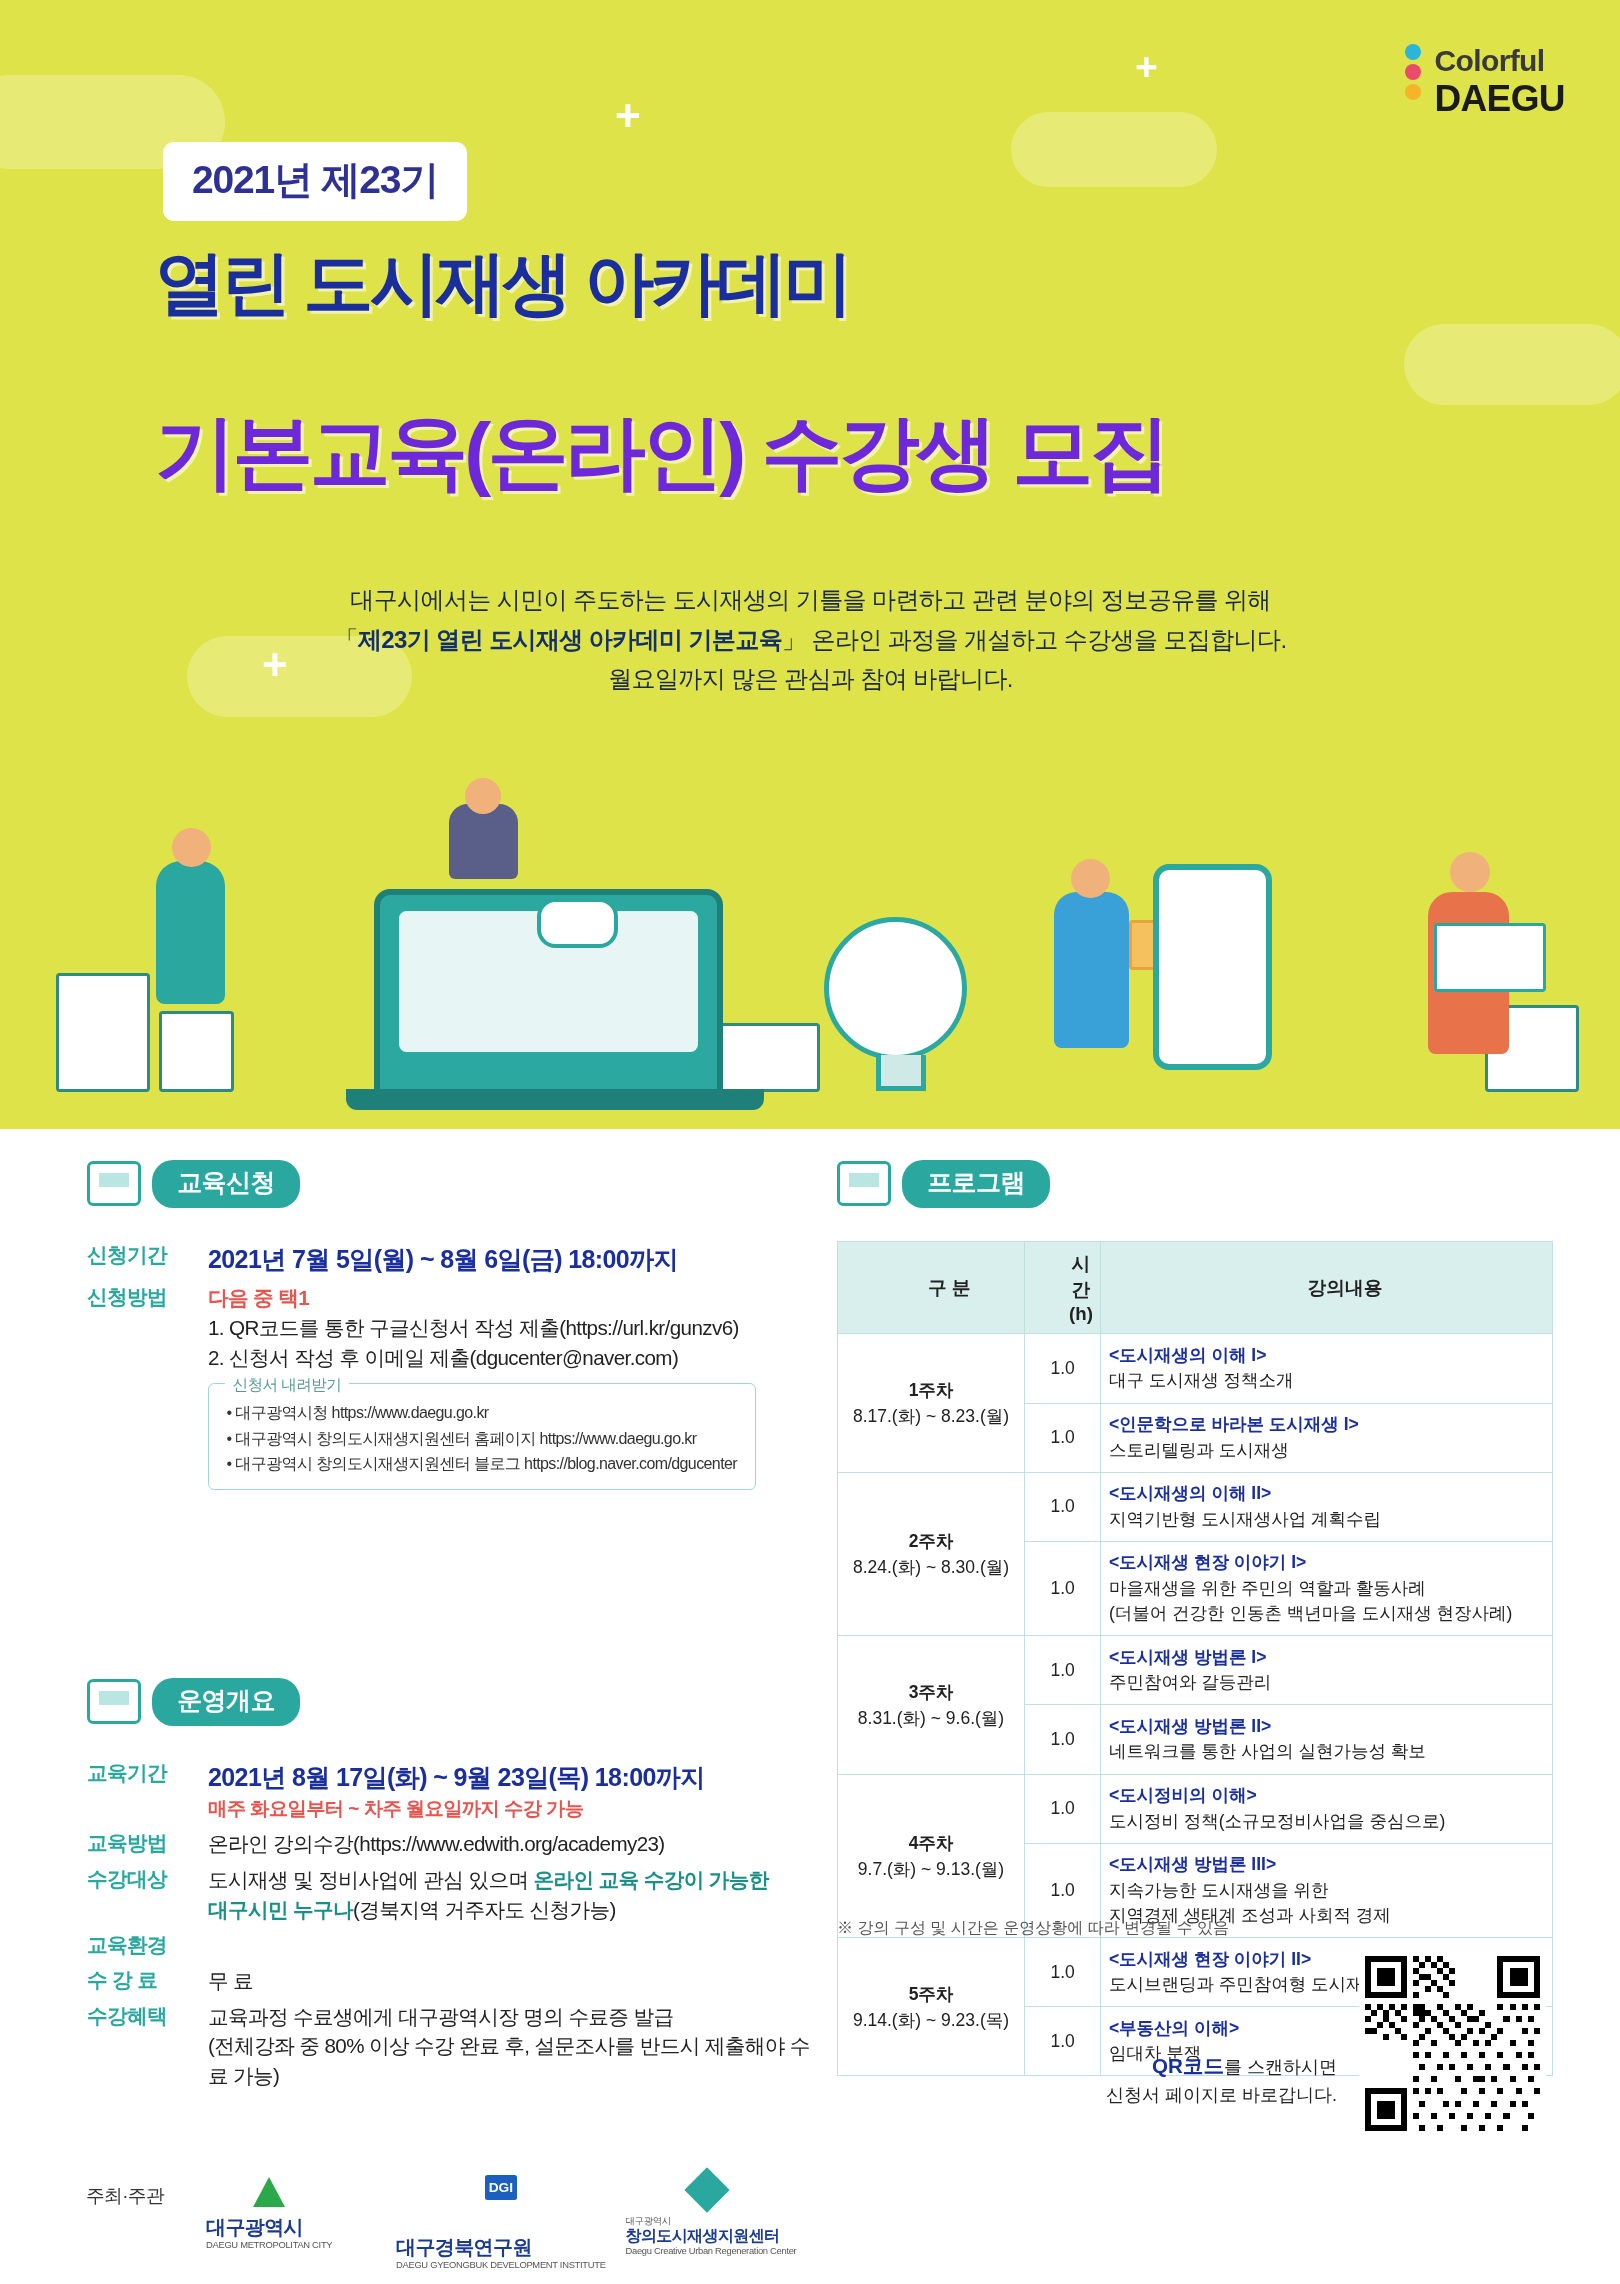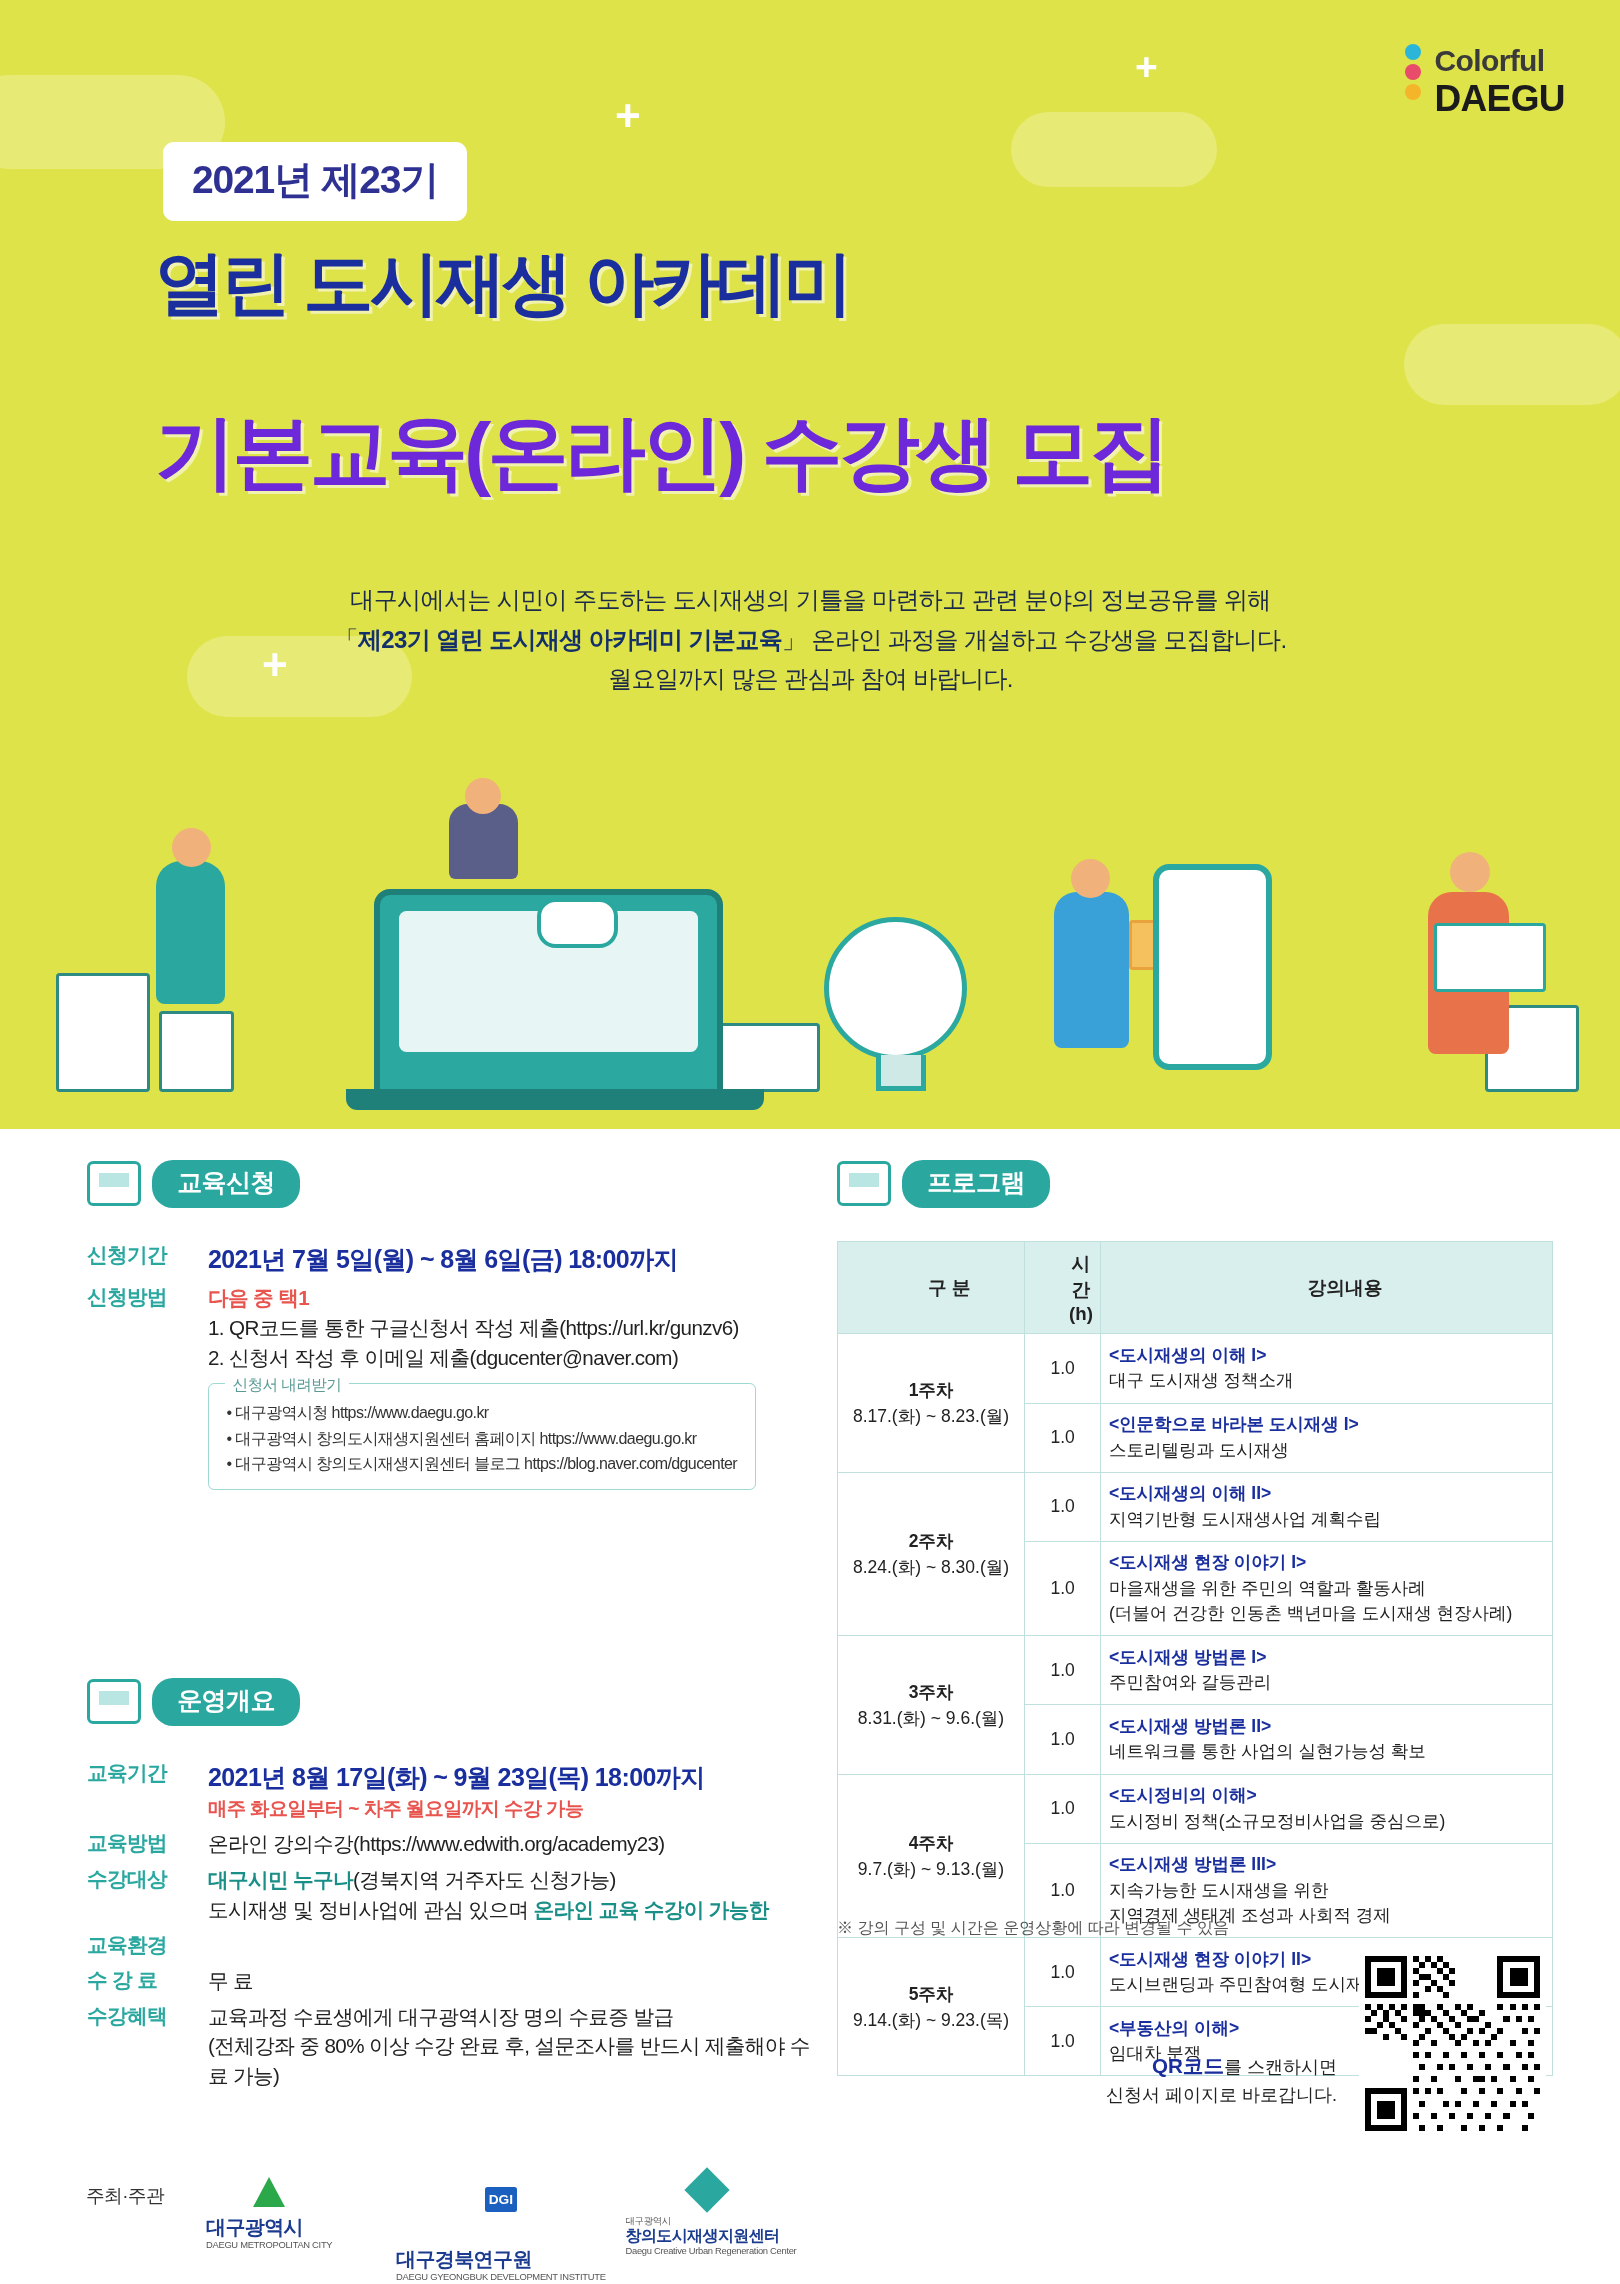--- a/index.html
+++ b/index.html
@@ -242,24 +242,24 @@
         </div>
       </div>
       <div class="row">
         <div class="k">교육방법</div>
         <div class="v">온라인 강의수강(https://www.edwith.org/academy23)</div>
       </div>
       <div class="row">
         <div class="k">수강대상</div>
         <div class="v">
           <div>
-            <span class="teal-b">대구시민 누구나</span><span>(경북지역 거주자도 신청가능)</span>
+            <span>도시재생 및 정비사업에 관심 있으며 </span><span class="teal-b">온라인 교육 수강이 가능한</span>
           </div>
           <div>
-            <span>도시재생 및 정비사업에 관심 있으며 </span><span class="teal-b">온라인 교육 수강이 가능한</span>
+            <span class="teal-b">대구시민 누구나</span><span>(경북지역 거주자도 신청가능)</span>
           </div>
         </div>
       </div>
       <div class="row">
         <div class="k">교육환경</div>
       </div>
       <div class="row">
         <div class="k">수 강 료</div>
         <div class="v">무 료</div>
       </div>
@@ -547,21 +547,21 @@
       <div class="f-label">주최·주관</div>
 
       <div class="f-org" style="left:206px;top:17.5px;">
         <div class="tri"></div>
         <div class="nm">
           <div class="a">대구광역시</div>
           <div class="b">DAEGU METROPOLITAN CITY</div>
         </div>
       </div>
 
-      <div class="f-org" style="left:396px;top:28px;gap:35px;">
+      <div class="f-org" style="left:396px;top:16px;gap:35px;">
         <div class="sq">DGI</div>
         <div class="nm">
           <div class="a">대구경북연구원</div>
           <div class="b">DAEGU GYEONGBUK DEVELOPMENT INSTITUTE</div>
         </div>
       </div>
 
       <div class="f-org" style="left:618px;top:15px;">
         <div class="di"></div>
         <div class="nm" style="margin-left:7.5px;">

